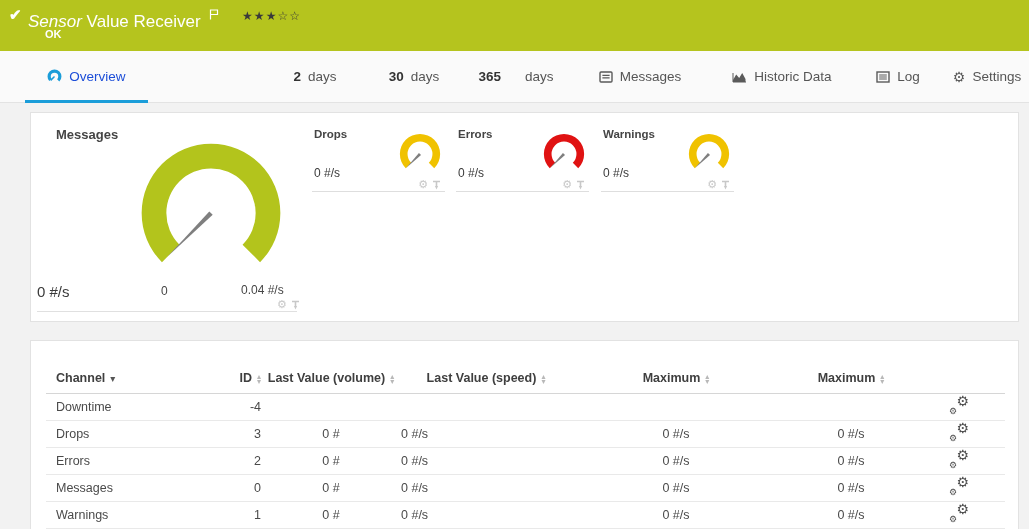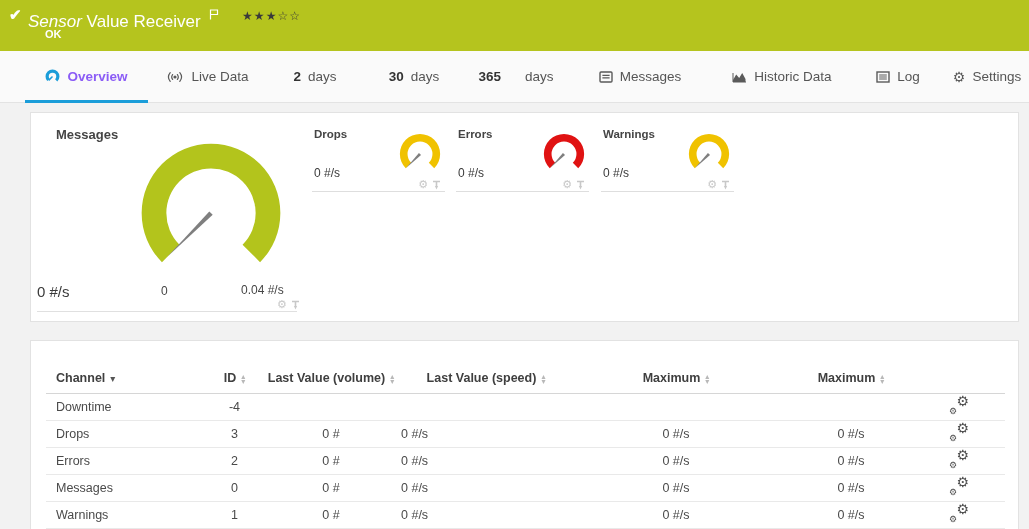--- a/index.html
+++ b/index.html
@@ -12,21 +12,21 @@
   .title-line { position:absolute; left:28px; top:5px; color:#fff; font-size:17px; white-space:nowrap; }
   .title-line .kind { font-style:italic;margin-top:42px; }
   .flag-icon { display:inline-block; vertical-align:super; margin-left:4px; }
   .stars { margin-left:18px; font-size:12px; color:#3a3a3a; letter-spacing:1px; vertical-align:super; }
   .ok-status { position:absolute; left:45px; top:28px; color:#fff; font-size:11px; font-weight:bold; }
 
   
   .tabbar { position:absolute; left:0; top:51px; width:1029px; height:52px; background:#fafafa; border-bottom:1px solid #e3e3e3; }
   .tab { position:absolute; top:0; height:51px; display:flex; align-items:center; justify-content:center; gap:7px; font-size:13.5px; color:#555; cursor:pointer; white-space:nowrap; }
   .tab .num { font-weight:bold; color:#333; }
-  .tab.active { color:#8b5cf6; font-weight:bold; }
+  .tab.active { color:#1d4ed8; font-weight:normal; }
   .tab.active::after { content:""; position:absolute; left:0; right:0; bottom:-1px; height:3px; background:#1b9dd9; }
   .tab svg, .tab .gear-glyph { flex:0 0 auto; }
   .gear-glyph { font-size:14px; color:#5a5a5a; line-height:1; }
 
   
   .panel { position:absolute; background:#fff; border:1px solid #e2e2e2; }
   .panel-gauges { left:30px; top:112px; width:989px; height:210px; }
   .panel-table  { left:30px; top:340px; width:989px; height:200px; border-bottom:none; }
 
   
@@ -45,21 +45,21 @@
   .g-section .s-value { position:absolute; left:2px; top:43px; font-size:12px; color:#3a3a3a; }
   .g-section svg.small-gauge { position:absolute; left:85px; top:9px; }
   .g-section .mini-icons { right:4px; top:56px; }
   .g-section .s-divider { position:absolute; left:0; right:0; top:68px; height:1px; background:#dedede; }
 
   
   table.channels { width:959px; margin:8px 15px; border-collapse:collapse; table-layout:fixed; }
   table.channels th { font-size:12.5px; font-weight:bold; color:#3f3f3f; padding-top:22px; padding-bottom:8px; border-bottom:1px solid #d6d6d6; white-space:nowrap; }
   table.channels td { font-size:12.5px; color:#4a4a4a; height:27px; border-bottom:1px solid #e9e9e9; white-space:nowrap; }
   .col-channel { width:150px; text-align:left; padding-left:10px; }
-  .col-id { width:65px; text-align:center; padding-left:12px; }
+  .col-id { width:65px; text-align:right; padding-left:12px; }
   .col-vol { width:140px; text-align:center; }
   .col-speed { width:170px; }
   .col-min { width:210px; text-align:center; }
   .col-max { width:140px; text-align:center; }
   .col-gear { width:84px; text-align:left; padding-left:28px; }
   .sort { display:inline-flex; flex-direction:column; vertical-align:middle; margin-left:5px; color:#b8b8b8; font-size:8px; line-height:5px; font-weight:normal; }
   .chan-sort { color:#555; font-size:10px; margin-left:5px; font-weight:normal; }
   .row-gears { position:relative; display:inline-block; width:20px; height:17px; color:#4f4f4f; cursor:pointer; }
   .row-gears .g-big { position:absolute; right:0; top:-3px; font-size:14px; line-height:1; }
   .row-gears .g-sml { position:absolute; left:0; bottom:-2px; font-size:9px; line-height:1; }
@@ -81,27 +81,20 @@
 </div>
 
 <div class="tabbar">
   <div class="tab active" style="left:25px;width:123px;">
     <svg width="15" height="15" viewBox="0 0 14 14">
       <circle cx="7" cy="7" r="5" fill="none" stroke-width="3" stroke-dasharray="23.56 7.86" stroke-dashoffset="-11.78" stroke="#1b9dd9"></circle>
       <line x1="7" y1="7" x2="3.4" y2="10.6" stroke-width="1.4" stroke="#1b9dd9"></line>
     </svg>
     <span>Overview</span>
   </div>
-  <div class="tab" style="left:155px;width:105px;">
-    <svg width="18" height="14" viewBox="0 0 18 14">
-      <circle cx="9" cy="7" r="1.6" fill="#5a5a5a"></circle>
-      <path d="M6.6 4.6 A4 4 0 0 0 6.6 9.4 M4.2 2.6 A7 7 0 0 0 4.2 11.4 M11.4 4.6 A4 4 0 0 1 11.4 9.4 M13.8 2.6 A7 7 0 0 1 13.8 11.4" fill="none" stroke="#5a5a5a" stroke-width="1.2" stroke-linecap="round"></path>
-    </svg>
-    <span>Live Data</span>
-  </div>
   <div class="tab" style="left:285px;width:60px;">
     <span class="num">2</span>
     <span>days</span>
   </div>
   <div class="tab" style="left:378px;width:72px;">
     <span class="num">30</span>
     <span>days</span>
   </div>
   <div class="tab" style="left:475px;width:82px;gap:24px;">
     <span class="num">365</span>

